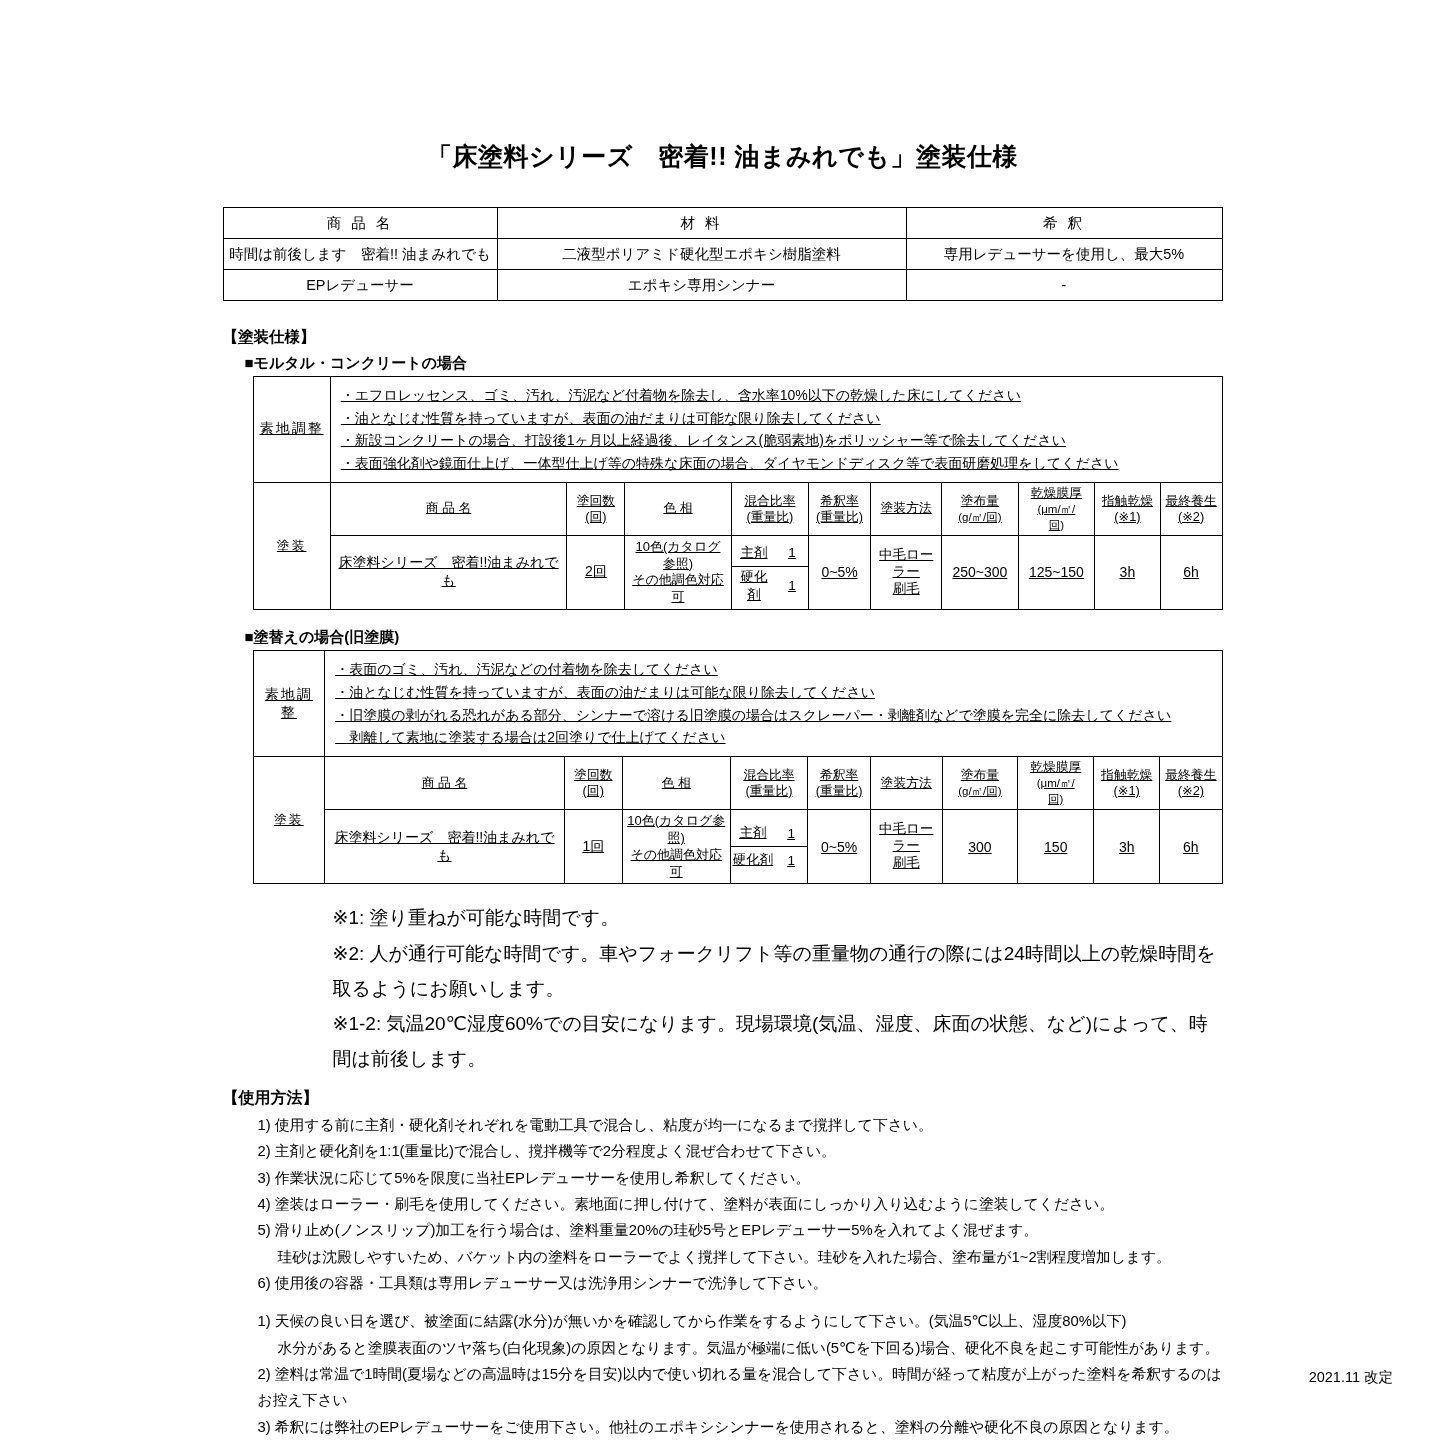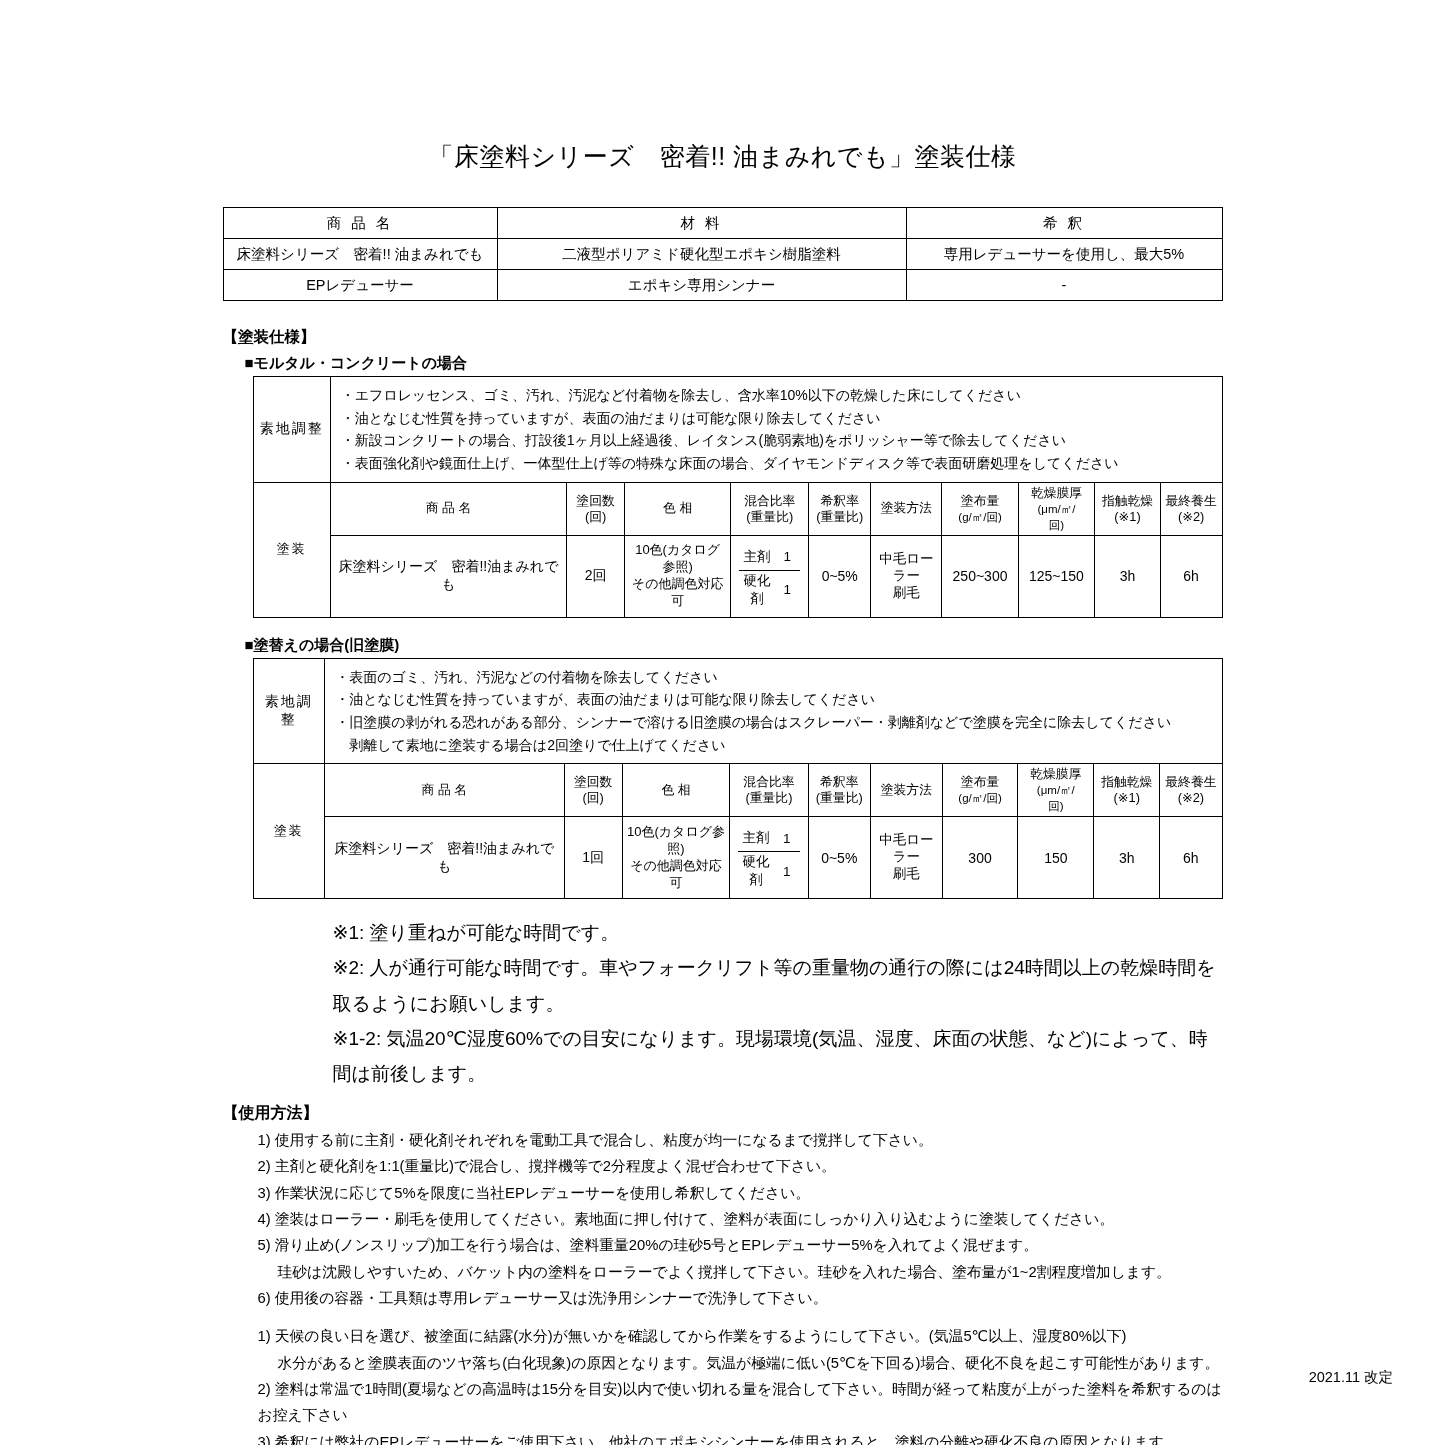--- a/index.html
+++ b/index.html
@@ -18,21 +18,21 @@
   .page {
     position: absolute;
     left: 0; top: 0;
     width: 1445px;
     height: 1445px;
     padding: 0;
   }
   .doc-title {
     text-align: center;
     font-size: 25px;
-    font-weight: normal;
+    font-weight: bold;
     letter-spacing: 0.5px;
     margin-top: 140px;
   }
   .content {
     margin: 0 auto;
     width: 1000px;
     position: relative;
   }
   .sec-head {
     font-size: 15.5px;
@@ -56,21 +56,21 @@
   .mat-table td { height: 24px; }
   .mat-table .hd { letter-spacing: 3px; }
 
   
   .spec-sub {
     font-size: 15px;
     font-weight: bold;
     margin: 6px 0 3px 22px;
   }
   .spec-table { width: 970px; margin-left: 30px; }
-  .spec-table td { font-size: 14px; }
+  .spec-table td { font-size: 14px; text-decoration: underline; }
   .label-cell {
     width: 80px;
     font-size: 15.5px;
     letter-spacing: 2px;
   }
   .prep-cell {
     text-align: left;
     padding: 7px 8px 7px 10px;
     line-height: 1.62;
     font-size: 14.3px;
@@ -84,21 +84,21 @@
     height: 100%;
   }
   .mix-tbl td {
     border: none;
     border-bottom: 1px solid #000;
     font-size: 13.5px;
     height: 24px;
     padding: 1px 2px;
   }
   .mix-tbl tr:last-child td { border-bottom: none; }
-  .nopad { padding: 8px !important; }
+  .nopad { padding: 0 !important; }
   .two-line { line-height: 1.25; }
 
   .notes {
     margin: 16px 0 0 110px;
     font-size: 19px;
     line-height: 1.85;
   }
   .block {
     margin-top: 12px;
   }
@@ -134,21 +134,21 @@
   <div class="content" style="margin-top:34px;">
 
     <table class="mat-table">
       <tbody>
           <tr>
         <td class="hd" style="width:265px;">商 品 名</td>
         <td class="hd" style="width:400px;">材 料</td>
         <td class="hd">希 釈</td>
       </tr>
       <tr>
-        <td>床塗料シリーズ　密着!! 油まみれでも</td>
+        <td>時間は前後します　密着!! 油まみれでも</td>
         <td>二液型ポリアミド硬化型エポキシ樹脂塗料</td>
         <td>専用レデューサーを使用し、最大5%</td>
       </tr>
       <tr>
         <td>EPレデューサー</td>
         <td>エポキシ専用シンナー</td>
         <td>-</td>
       </tr>
     </tbody>
       </table>

